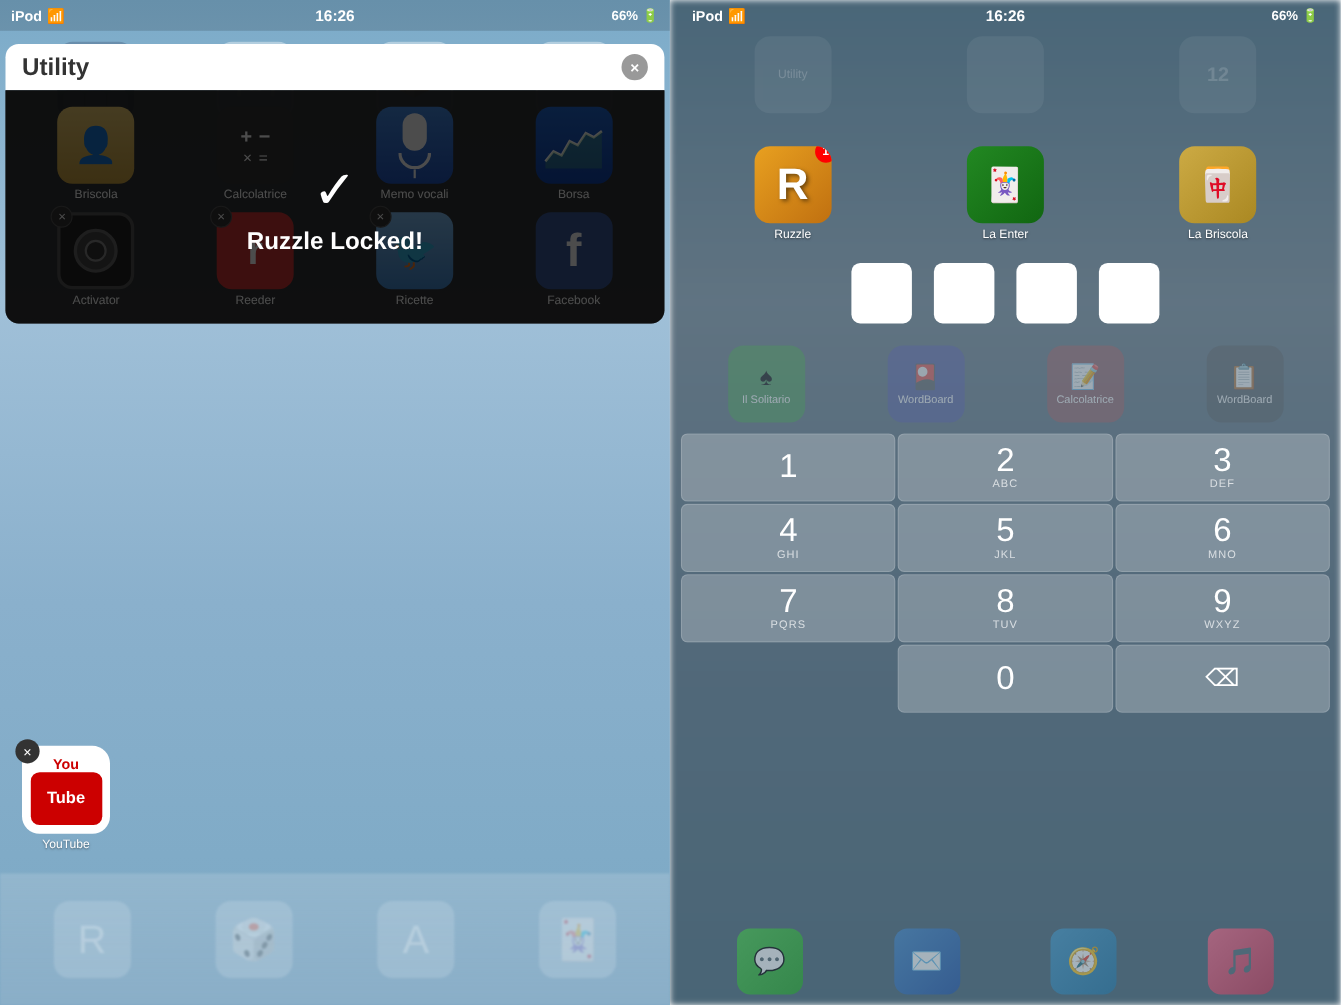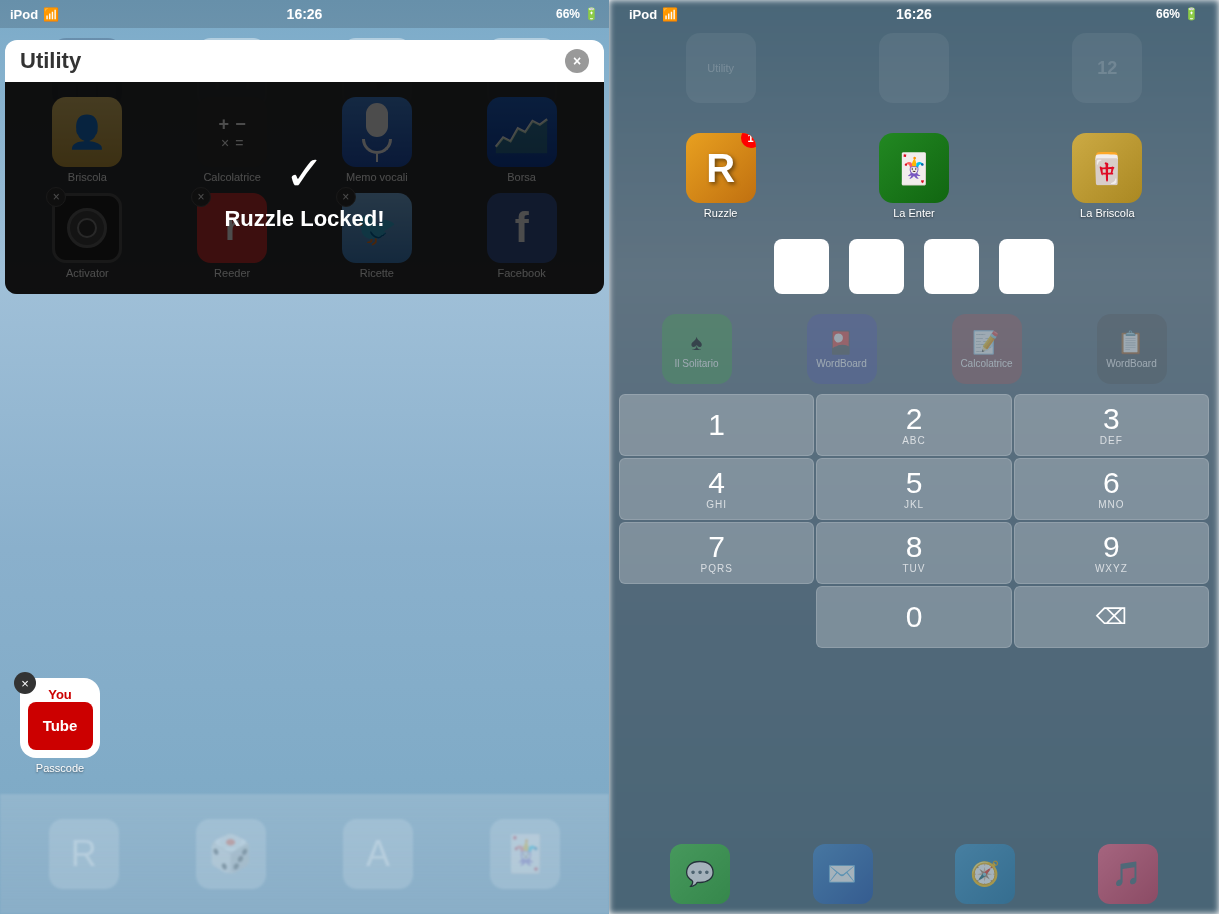--- a/index.html
+++ b/index.html
@@ -708,21 +708,21 @@
       <div class="yt-delete">×</div>
       <div class="yt-icon">
         <div style="display:flex;flex-direction:column;align-items:center;">
           <span style="color:#cc0000;font-size:13px;font-weight:bold;">You</span>
           <div class="yt-logo">
             <span class="yt-tube-text">Tube</span>
           </div>
         </div>
       </div>
     </div>
-    <span class="app-label">Passcode</span>
+    <span class="app-label">YouTube</span>
   </div>
 
   <div class="bottom-bar-left">
     <div class="bottom-icon-ghost">R</div>
     <div class="bottom-icon-ghost">🎲</div>
     <div class="bottom-icon-ghost">A</div>
     <div class="bottom-icon-ghost">🃏</div>
   </div>
 </div>
 

